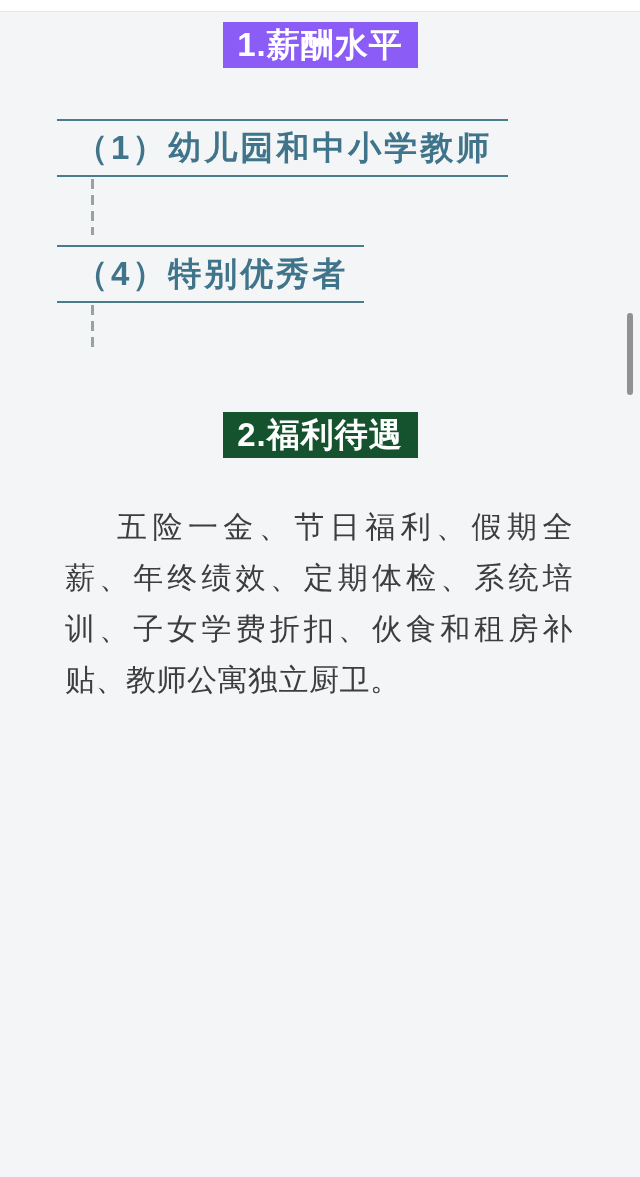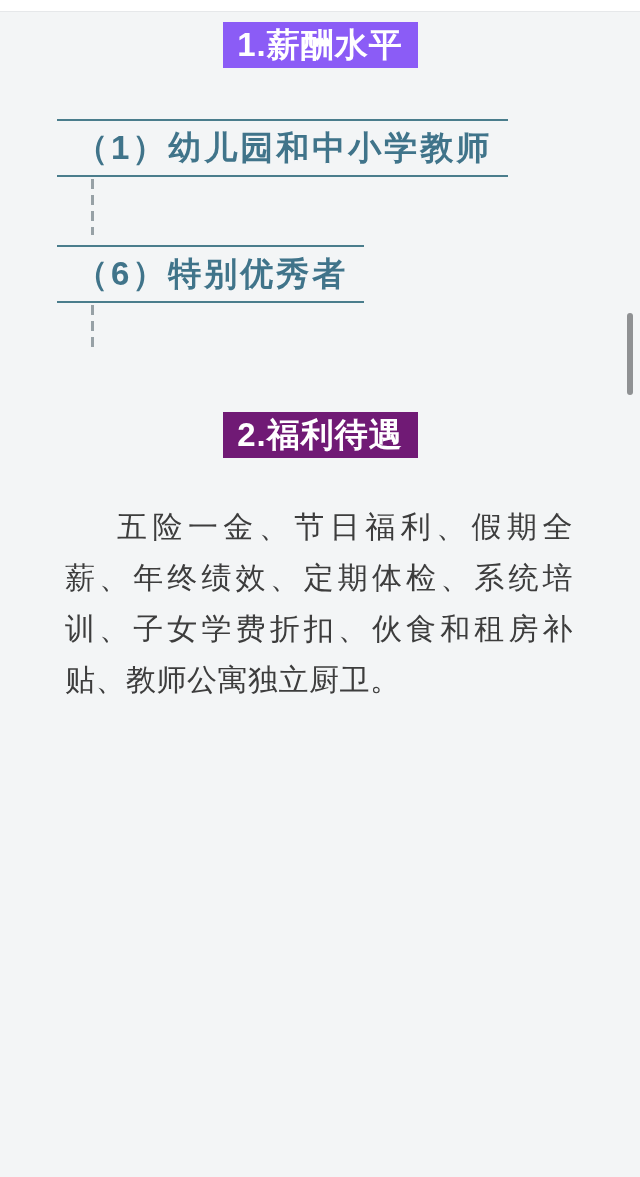--- a/index.html
+++ b/index.html
@@ -26,21 +26,21 @@
     height: 46px;
     margin: 0 auto;
     color: #ffffff;
     font-size: 33px;
     font-weight: bold;
     letter-spacing: 1px;
     text-align: center;
     line-height: 46px;
   }
   .header-box.salary { background: #8b5cf6; margin-top: 10px; }
-  .header-box.benefits { background: #701a75; margin-top: 59px; }
+  .header-box.benefits { background: #14532d; margin-top: 59px; }
 
   .sub-heading-row { margin-left: 57px; }
   .sub-heading {
     display: inline-block;
     border-top: 2px solid #4a7d8c;
     border-bottom: 2px solid #4a7d8c;
     padding: 10px 16px 10px 18px;
     color: #40748a;
     font-size: 33px;
     line-height: 34px;
@@ -112,21 +112,21 @@
 
 <div class="sub-heading-row first">
   <span class="sub-heading">（1）幼儿园和中小学教师</span>
 </div>
 
 <div class="bullet-block one">
   <span class="dash-line"></span>
 </div>
 
 <div class="sub-heading-row second">
-  <span class="sub-heading">（6）特别优秀者</span>
+  <span class="sub-heading">（4）特别优秀者</span>
 </div>
 
 <div class="bullet-block two">
   <span class="dash-line"></span>
 </div>
 
 <div class="header-box benefits">2.福利待遇</div>
 
 <p class="benefits-para">五险一金、节日福利、假期全薪、年终绩效、定期体检、系统培训、子女学费折扣、伙食和租房补贴、教师公寓独立厨卫。</p>
 

